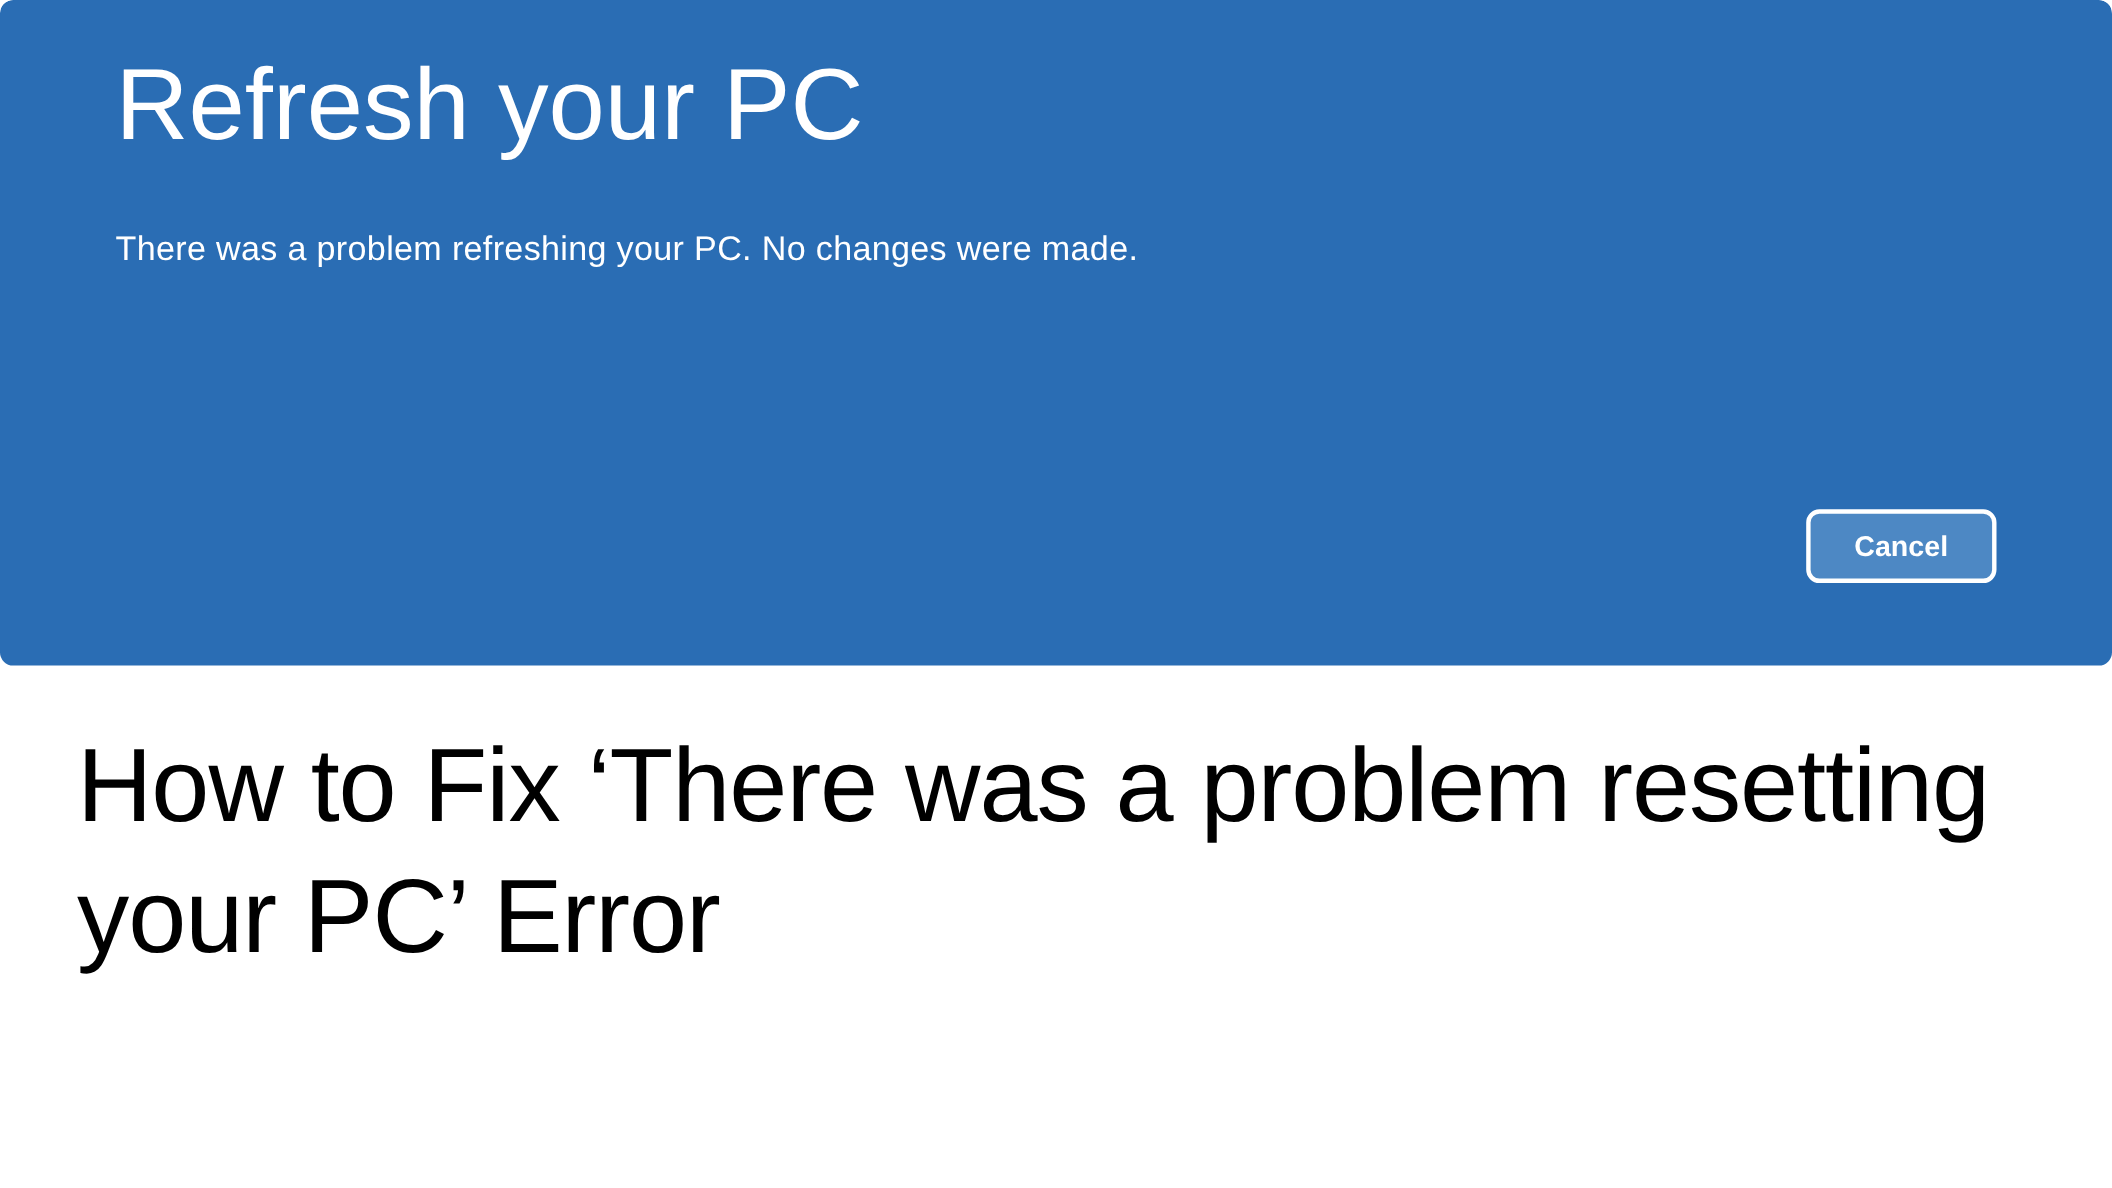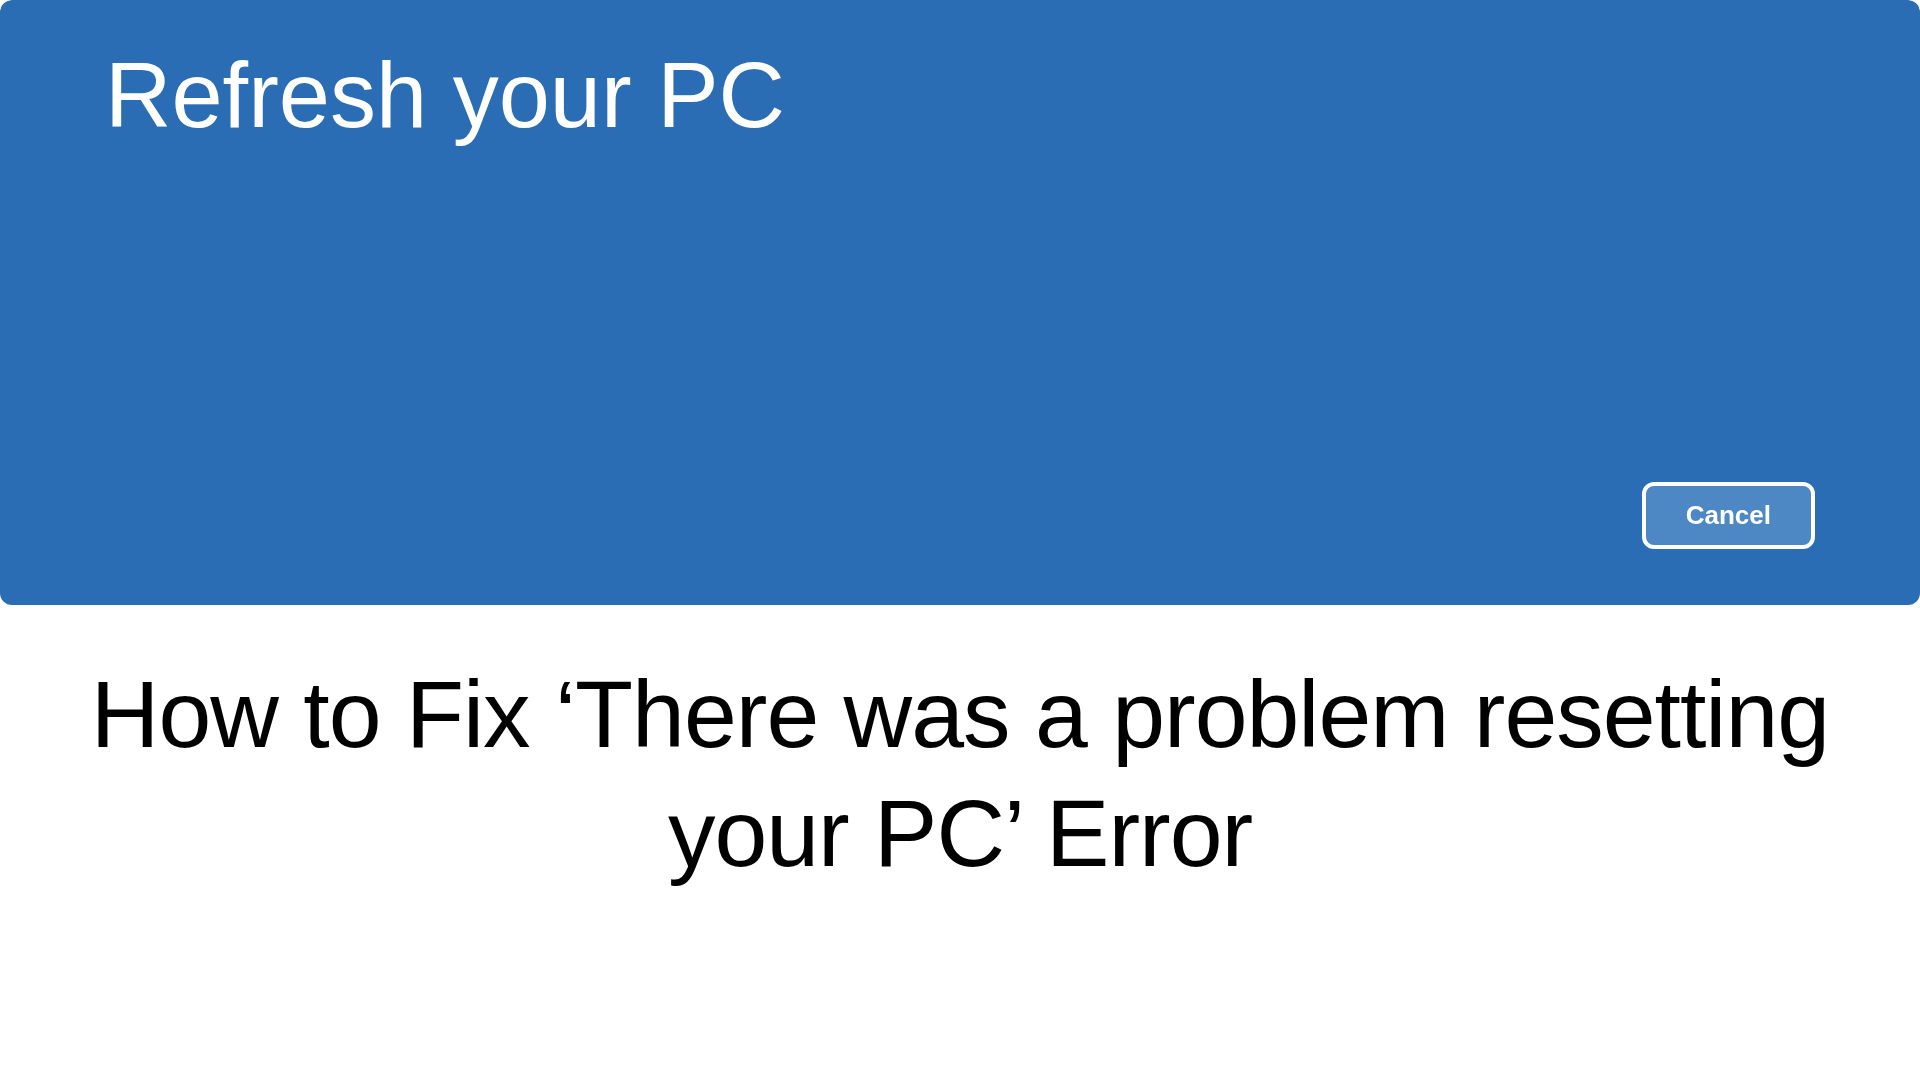--- a/index.html
+++ b/index.html
@@ -32,48 +32,48 @@
     .dialog-message {
       color: #ffffff;
       font-size: 31px;
       font-weight: 400;
       margin-top: 62px;
       letter-spacing: 0.3px;
     }
     .cancel-button {
       position: absolute;
       right: 105px;
-      bottom: 56px;
+      bottom: 75px;
       background: #4d88c4;
       border: 4px solid #ffffff;
       color: #ffffff;
       font-size: 26px;
       font-weight: 600;
       padding: 14px 40px;
       cursor: pointer;
       font-family: 'Segoe UI', Tahoma, sans-serif;
       outline: none;
     }
     .article-section {
       width: 100%;
       background: #ffffff;
       padding: 50px 70px 40px 70px;
-      text-align: center;
     }
     .article-title {
       color: #000000;
       font-size: 95px;
       font-weight: 400;
       line-height: 1.25;
       letter-spacing: -1px;
     }
   </style>
 </head>
 <body>
 
 <div class="blue-panel">
   <h1 class="dialog-title">Refresh your PC</h1>
+  <p class="dialog-message">There was a problem refreshing your PC. No changes were made.</p>
   <button class="cancel-button">Cancel</button>
 </div>
 
 <div class="article-section">
   <h2 class="article-title">How to Fix ‘There was a problem resetting your PC’ Error</h2>
 </div>
 
 </body></html>

